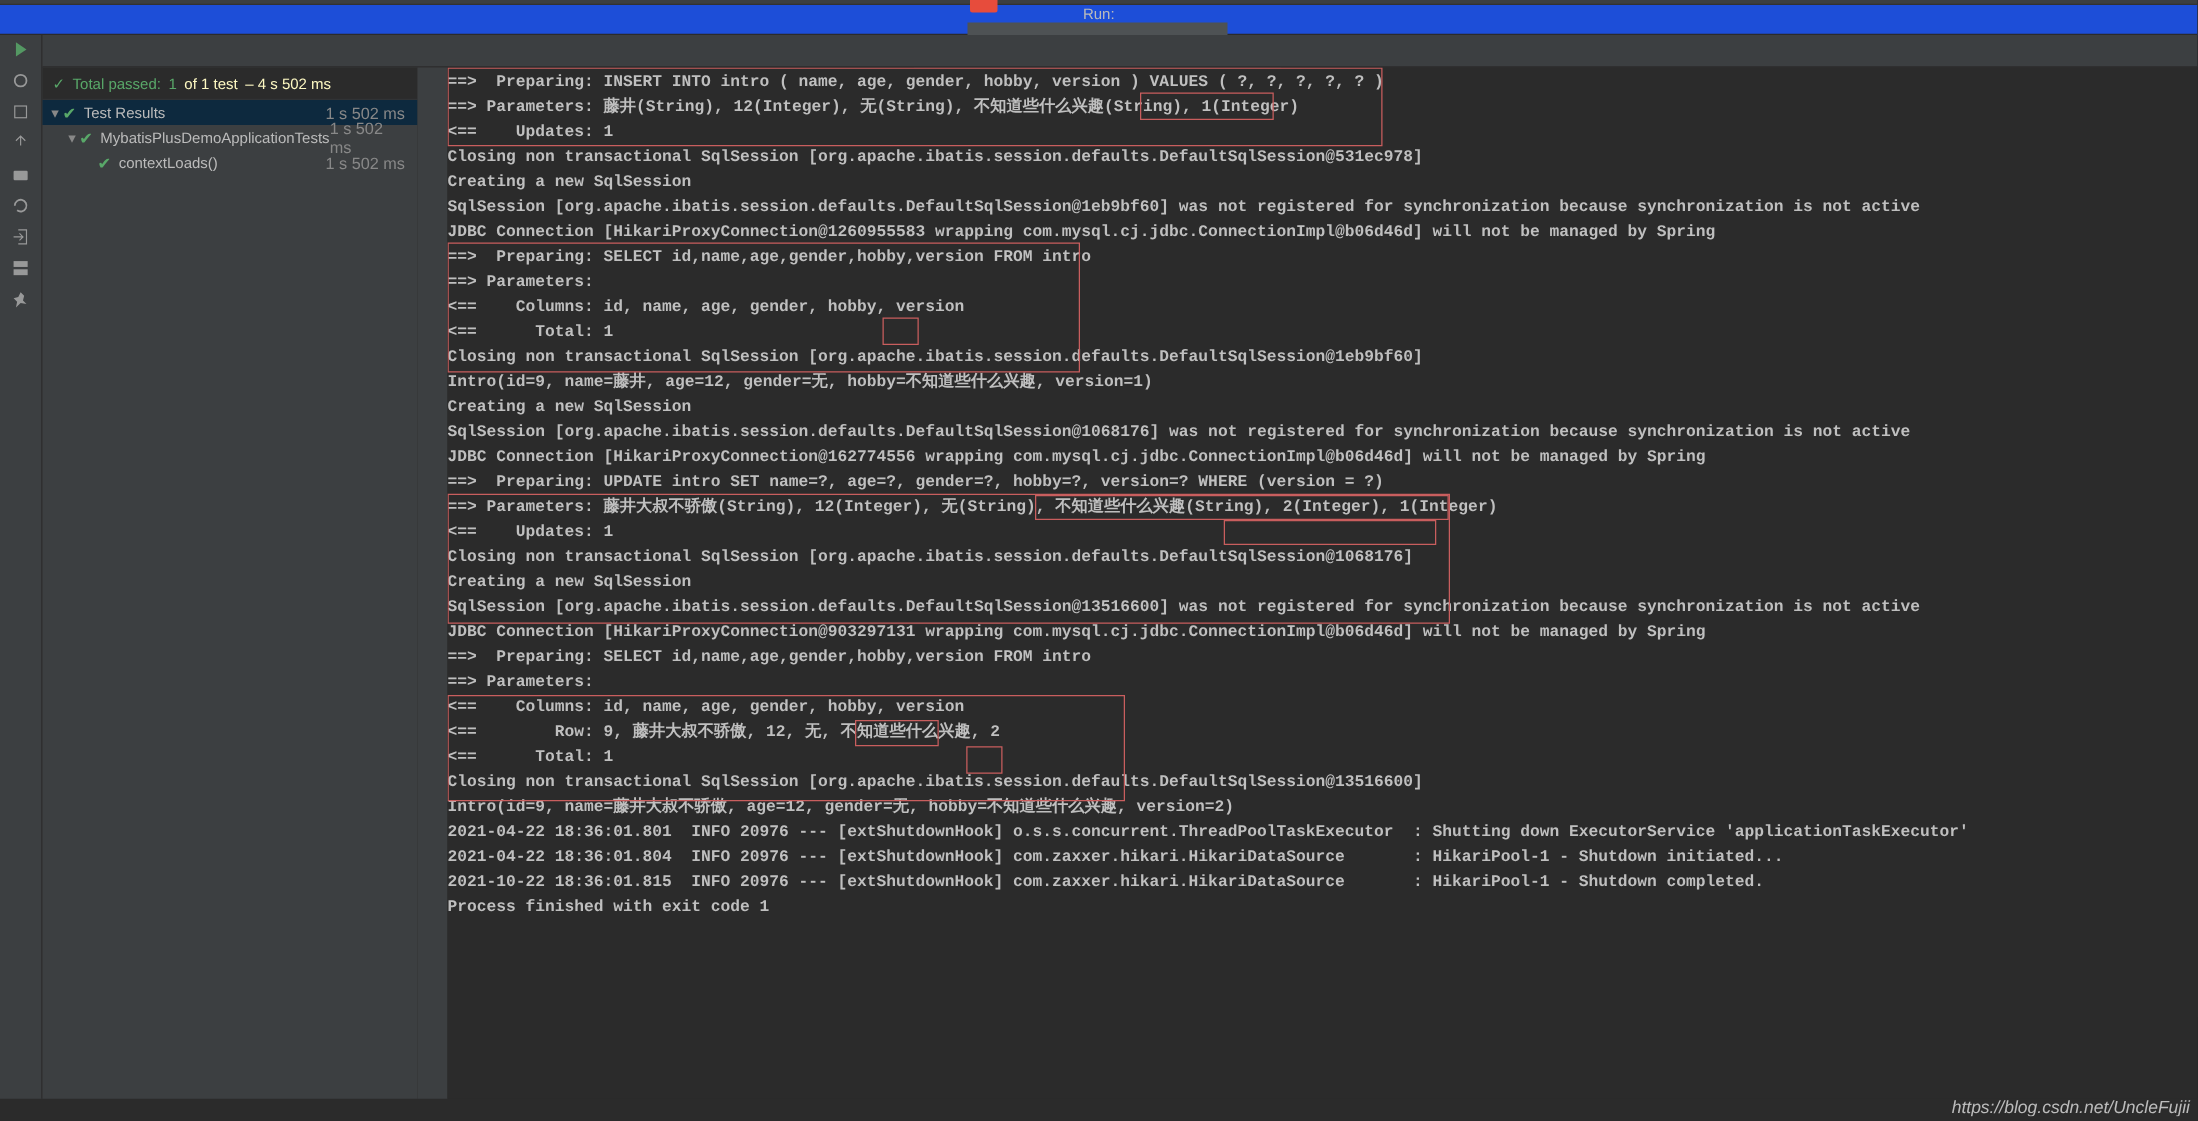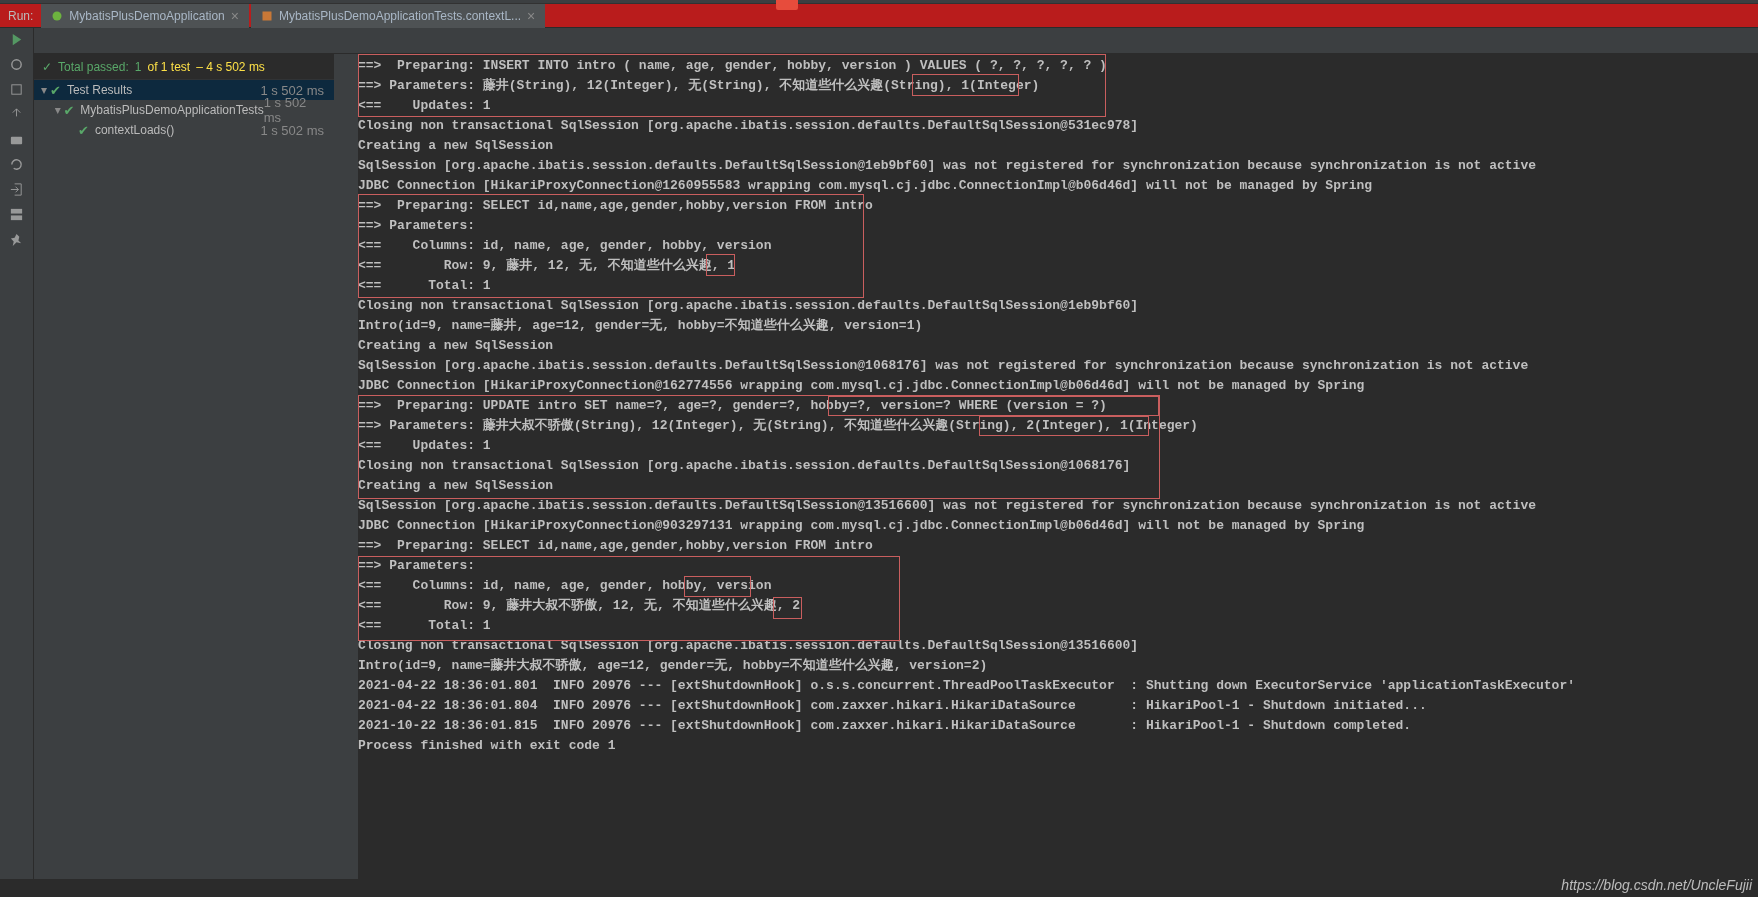--- a/index.html
+++ b/index.html
@@ -1,30 +1,30 @@
 <!DOCTYPE html>
 <html><head>
 <meta charset="utf-8">
 <style>
 * { margin:0; padding:0; box-sizing:border-box; }
 body { font-family:"Segoe UI",Arial,sans-serif; background:#2b2b2b; color:#a9b7c6; font-size:12px; width:1758px; height:897px; overflow:hidden; }
 .breadcrumb-bar { height:4px; background:#3c3f41; border-bottom:1px solid #323232; position:relative; }
 .red-box { position:absolute; left:776px; top:-2px; width:22px; height:12px; background:#e74c3c; border-radius:2px; }
-.tabs-row { display:flex; align-items:center; height:24px; background:#b91c1c; border-bottom:1px solid #2b2b2b; }
+.tabs-row { display:flex; align-items:center; height:24px; background:#1d4ed8; border-bottom:1px solid #2b2b2b;flex-direction:column; }
 .run-label { padding:0 8px; color:#bbb; }
 .tab { display:flex; align-items:center; height:24px; padding:16px 10px; background:#4e5254; margin-right:2px; gap:6px; cursor:pointer; }
 .tab .ic { width:12px; height:12px; }
 .tab .close { color:#8a8a8a; font-size:14px; }
 .main { display:flex; height:calc(100% - 46px); }
 .gutter { width:34px; background:#3c3f41; display:flex; flex-direction:column; align-items:center; padding-top:4px; gap:10px; border-right:1px solid #2b2b2b; }
 .gutter .ic, .vtb .ic { width:15px; height:15px; opacity:.85; }
 .run-tb { height:26px; background:#3c3f41; display:flex; align-items:center; padding:0 6px; gap:10px; border-bottom:1px solid #2b2b2b; }
 .tests-status { height:26px; display:flex; align-items:center; padding:0 8px; background:#2b2b2b; gap:6px; border-bottom:1px solid #313335; }
 .green { color:#59a869; }
-.dim { color:#fde047; }
+.dim { color:#fef9c3; }
 .body { display:flex; flex:1; flex-direction:column; }
 .content { display:flex; flex:1; }
 .vtb { width:24px; background:#3c3f41; display:flex; flex-direction:column; align-items:center; padding-top:6px; gap:10px; }
 .tree { width:300px; background:#3c3f41; color:#bbb; font-size:12px; }
 .tree-row { display:flex; align-items:center; height:20px; padding:0 4px; }
 .tree-row.sel { background:#0d293e; }
 .chev { width:12px; text-align:center; color:#888; }
 .chk { color:#59a869; margin-right:6px; font-size:13px; }
 .tree .time { margin-left:auto; color:#888; font-size:13px; padding-right:6px; }
 .console { flex:1; background:#2b2b2b; font-family:"Consolas","Courier New",monospace; font-size:13px; line-height:20px; color:#bfbfbf; padding:2px 4px 2px 0; position:relative; overflow:hidden; }
@@ -166,21 +166,20 @@
           <div class="line">==&gt;  Preparing: INSERT INTO intro ( name, age, gender, hobby, version ) VALUES ( ?, ?, ?, ?, ? )</div>
           <div class="line">==&gt; Parameters: 藤井(String), 12(Integer), 无(String), 不知道些什么兴趣(String), 1(Integer)</div>
           <div class="line">&lt;==    Updates: 1</div>
           <div class="line">Closing non transactional SqlSession [org.apache.ibatis.session.defaults.DefaultSqlSession@531ec978]</div>
           <div class="line">Creating a new SqlSession</div>
           <div class="line">SqlSession [org.apache.ibatis.session.defaults.DefaultSqlSession@1eb9bf60] was not registered for synchronization because synchronization is not active</div>
           <div class="line">JDBC Connection [HikariProxyConnection@1260955583 wrapping com.mysql.cj.jdbc.ConnectionImpl@b06d46d] will not be managed by Spring</div>
           <div class="line">==&gt;  Preparing: SELECT id,name,age,gender,hobby,version FROM intro</div>
           <div class="line">==&gt; Parameters:</div>
           <div class="line">&lt;==    Columns: id, name, age, gender, hobby, version</div>
-          <div class="line">&lt;==        Row: 9, 藤井, 12, 无, 不知道些什么兴趣, 1</div>
           <div class="line">&lt;==      Total: 1</div>
           <div class="line">Closing non transactional SqlSession [org.apache.ibatis.session.defaults.DefaultSqlSession@1eb9bf60]</div>
           <div class="line">Intro(id=9, name=藤井, age=12, gender=无, hobby=不知道些什么兴趣, version=1)</div>
           <div class="line">Creating a new SqlSession</div>
           <div class="line">SqlSession [org.apache.ibatis.session.defaults.DefaultSqlSession@1068176] was not registered for synchronization because synchronization is not active</div>
           <div class="line">JDBC Connection [HikariProxyConnection@162774556 wrapping com.mysql.cj.jdbc.ConnectionImpl@b06d46d] will not be managed by Spring</div>
           <div class="line">==&gt;  Preparing: UPDATE intro SET name=?, age=?, gender=?, hobby=?, version=? WHERE (version = ?)</div>
           <div class="line">==&gt; Parameters: 藤井大叔不骄傲(String), 12(Integer), 无(String), 不知道些什么兴趣(String), 2(Integer), 1(Integer)</div>
           <div class="line">&lt;==    Updates: 1</div>
           <div class="line">Closing non transactional SqlSession [org.apache.ibatis.session.defaults.DefaultSqlSession@1068176]</div>

